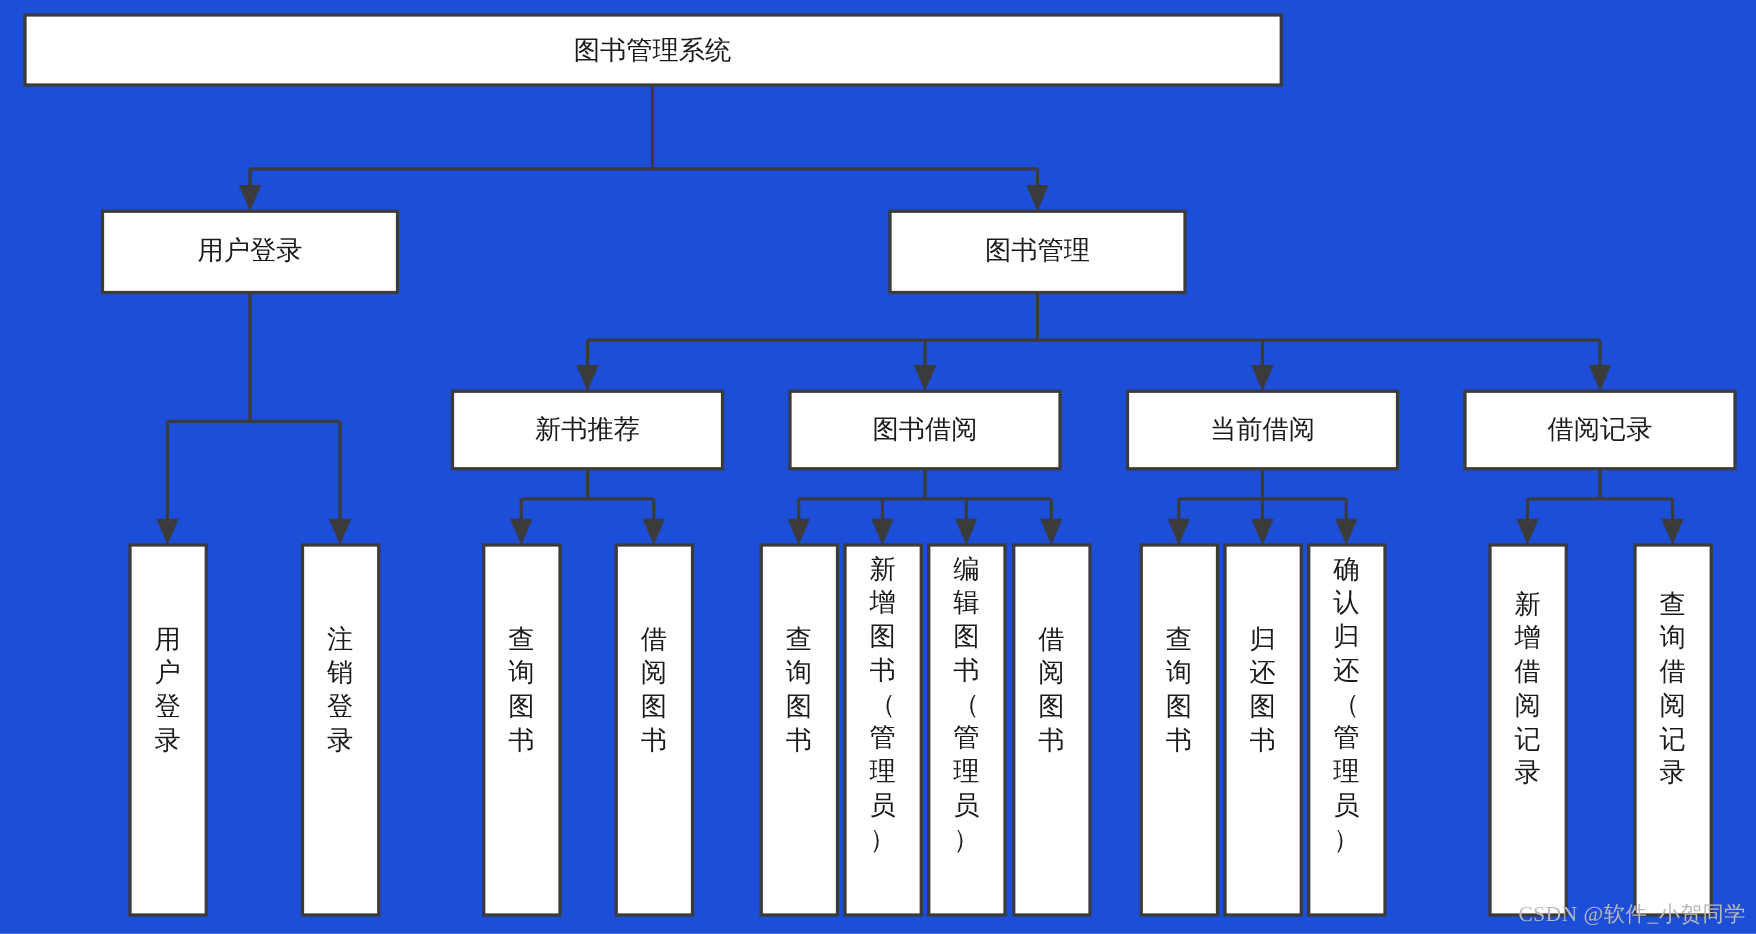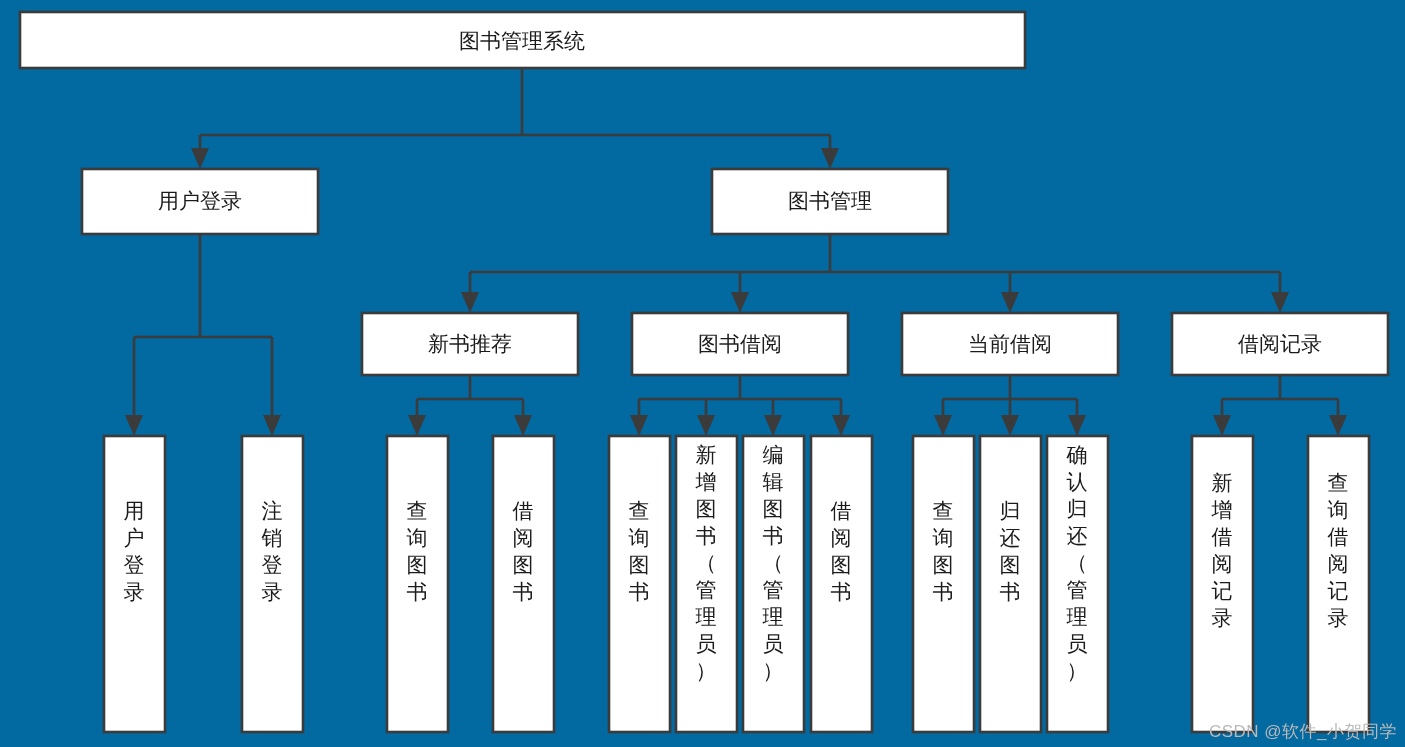--- a/index.html
+++ b/index.html
@@ -10,21 +10,21 @@
   body {
     width: 1405px;
     height: 747px;
     font-family: "Liberation Sans", "DejaVu Sans", sans-serif;
     overflow: hidden;
   }
   #diagram-root {
     position: relative;
     width: 1405px;
     height: 747px;
-    background: #0369a1;
+    background: #1d4ed8;
   }
   svg.diagram-canvas {
     position: absolute;
     left: 0;
     top: 0;
     width: 1405px;
     height: 747px;
   }
   .node-box {
     fill: #ffffff;
@@ -51,21 +51,21 @@
     stroke-linecap: butt;
   }
   .arrow-head {
     fill: #3b3b3b;
     stroke: none;
   }
   .watermark-text {
     position: absolute;
     right: 8px;
     bottom: 4px;
-    font-family: Liberation Sans, sans-serif;
+    font-family: Liberation Serif, serif;
     font-size: 17px;
     color: #b9b9b9;
     white-space: nowrap;
     letter-spacing: 0.5px;
     margin-left: 16px;
   }
 </style>
 </head>
 <body>
 

